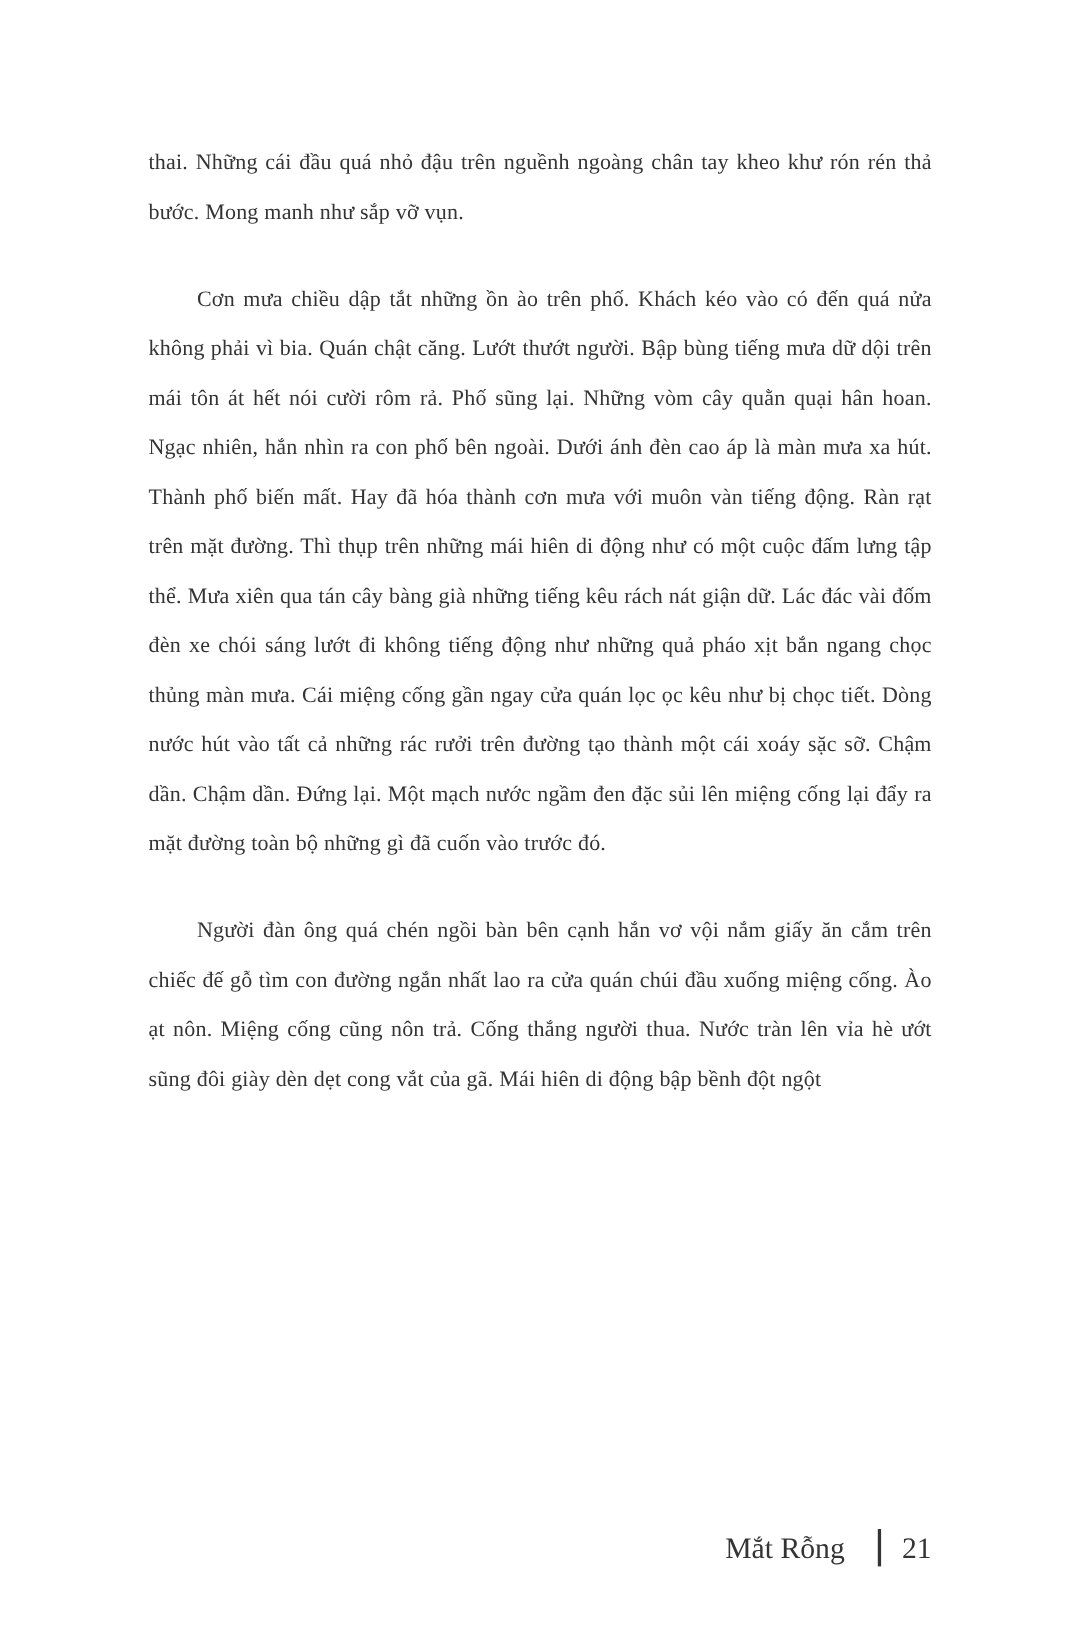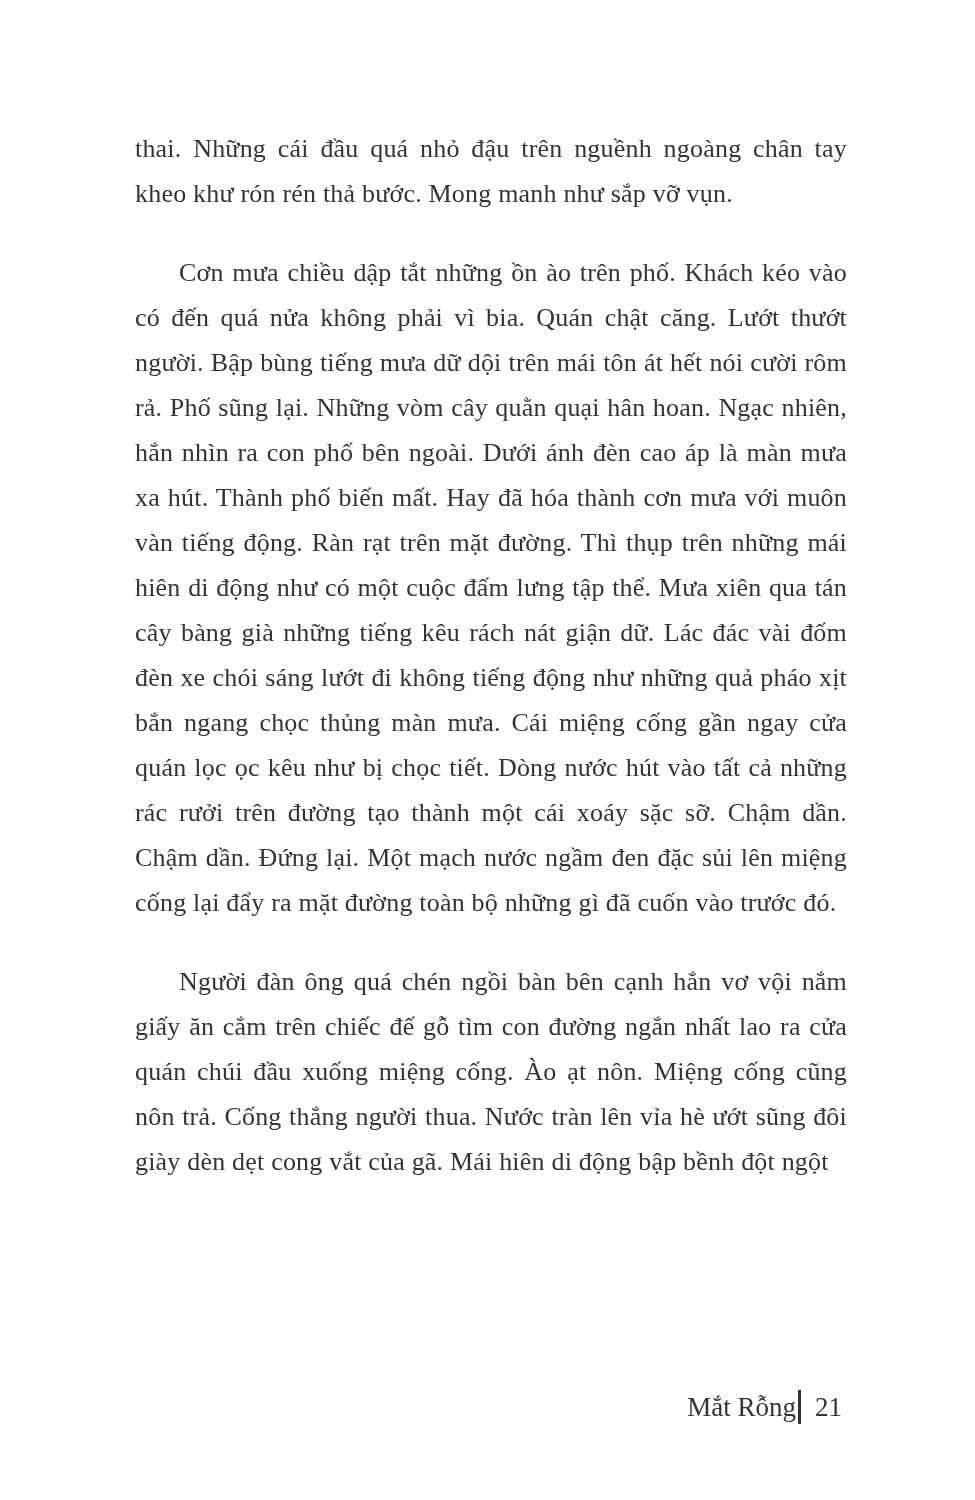--- a/index.html
+++ b/index.html
@@ -17,52 +17,52 @@
     color: #343434;
   }
   .text-block {
     position: absolute;
     top: 126px;
     left: 135px;
     width: 712px;
   }
   .text-block p {
     margin: 0 0 13px 0;
-    font-size: 26px;
+    font-size: 20px;
     line-height: 45px;
     text-align: justify;
     text-justify: inter-word;
     color: #343434;
     letter-spacing: 0.2px;
   }
   .text-block p.indented {
     text-indent: 44px;
     margin-top: 34px;
   }
   .footer {
     position: absolute;
     top: 1390px;
     right: 128px;
     display: flex;
     align-items: center;
     font-size: 27px;
     color: #343434;
   }
   .footer .book-title {
-    margin-right: 2px;
+    margin-right: 30px;
   }
   .footer .divider {
     width: 3px;
     height: 34px;
     background: #343434;
     margin-right: 14px;
   }
   .footer .page-number {
     min-width: 32px;
-    text-align: left;
+    text-align: right;
   }
 </style>
 </head>
 <body>
 
 <div class="page">
 
   <div class="text-block">
     <p>thai. Những cái đầu quá nhỏ đậu trên nguềnh ngoàng chân tay kheo khư rón rén thả bước. Mong manh như sắp vỡ vụn.</p>
     <p class="indented">Cơn mưa chiều dập tắt những ồn ào trên phố. Khách kéo vào có đến quá nửa không phải vì bia. Quán chật căng. Lướt thướt người. Bập bùng tiếng mưa dữ dội trên mái tôn át hết nói cười rôm rả. Phố sũng lại. Những vòm cây quằn quại hân hoan. Ngạc nhiên, hắn nhìn ra con phố bên ngoài. Dưới ánh đèn cao áp là màn mưa xa hút. Thành phố biến mất. Hay đã hóa thành cơn mưa với muôn vàn tiếng động. Ràn rạt trên mặt đường. Thì thụp trên những mái hiên di động như có một cuộc đấm lưng tập thể. Mưa xiên qua tán cây bàng già những tiếng kêu rách nát giận dữ. Lác đác vài đốm đèn xe chói sáng lướt đi không tiếng động như những quả pháo xịt bắn ngang chọc thủng màn mưa. Cái miệng cống gần ngay cửa quán lọc ọc kêu như bị chọc tiết. Dòng nước hút vào tất cả những rác rưởi trên đường tạo thành một cái xoáy sặc sỡ. Chậm dần. Chậm dần. Đứng lại. Một mạch nước ngầm đen đặc sủi lên miệng cống lại đẩy ra mặt đường toàn bộ những gì đã cuốn vào trước đó.</p>

